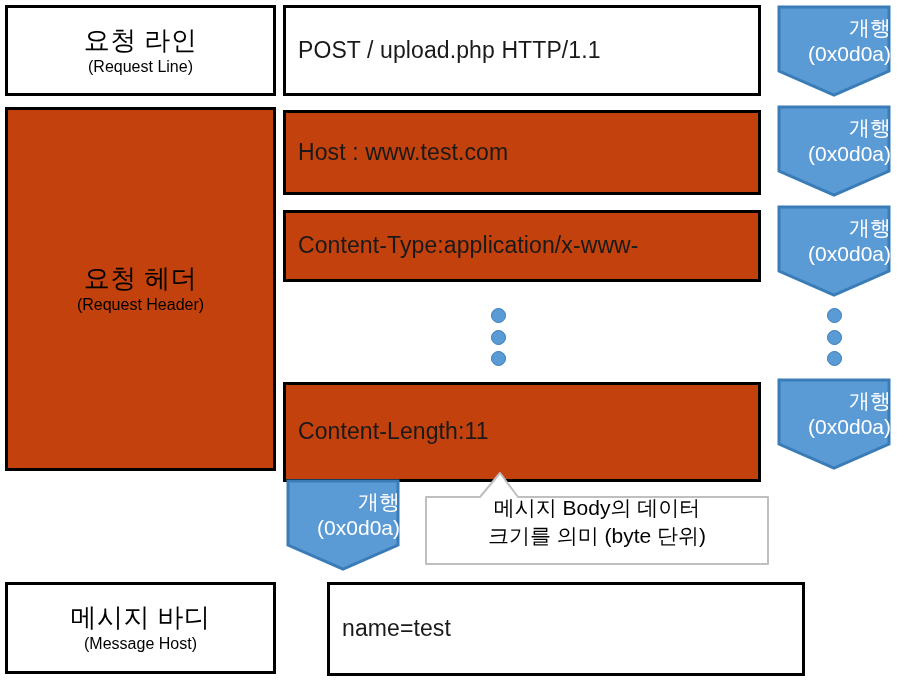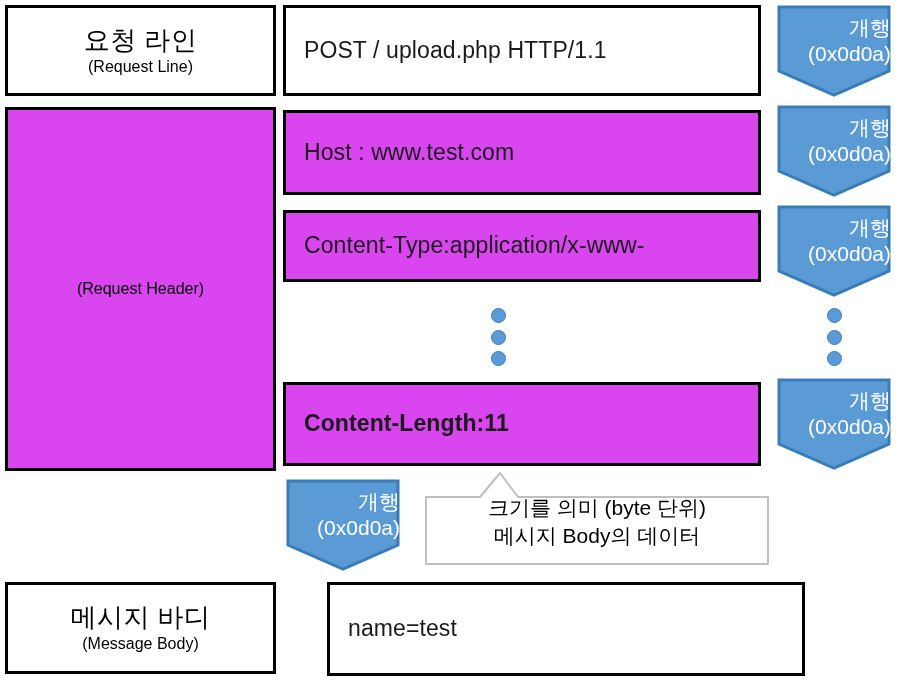--- a/index.html
+++ b/index.html
@@ -24,29 +24,29 @@
   
   .box {
     position: absolute;
     box-sizing: border-box;
     border: 3px solid #000000;
     background: #ffffff;
     display: flex;
     align-items: center;
   }
   .box.fill-blue {
-    background: #d946ef;
+    background: #c2410c;
   }
   .box.center {
     justify-content: center;
     text-align: center;
   }
   .box.left {
     justify-content: flex-start;
-    padding-left: 18px;
+    padding-left: 12px;
   }
 
   .label-ko {
     display: block;
     font-size: 26px;
     color: #000000;
     line-height: 1.22;
     letter-spacing: 0.5px;
   }
   .label-en {
@@ -142,20 +142,21 @@
       <polygon points="2,2 112,2 112,66 57,90 2,66" fill="#5B9BD5" stroke="#3A7CB8" stroke-width="3"></polygon>
     </svg>
     <div class="ptext" style="top:10px;">
       <span class="p1">개행</span>
       <span class="p2">(0x0d0a)</span>
     </div>
   </div>
 
   <div class="box center fill-blue" style="left:5px; top:107px; width:271px; height:364px;">
     <div>
+      <span class="label-ko">요청 헤더</span>
       <span class="label-en">(Request Header)</span>
     </div>
   </div>
 
   <div class="box left fill-blue" style="left:283px; top:110px; width:478px; height:85px;">
     <span class="mono-line">Host : www.test.com</span>
   </div>
 
   <div class="pentagon" style="left:777px; top:105px; width:114px; height:92px;">
     <svg class="shape" viewBox="0 0 114 92" preserveAspectRatio="none">
@@ -188,21 +189,21 @@
     <span class="dot"></span>
     <span class="dot"></span>
   </div>
 
   <div class="dots" style="left:826px; top:308px; width:16px; height:58px;">
     <span class="dot"></span>
     <span class="dot"></span>
     <span class="dot"></span>
   </div>
 
-  <div class="box left fill-blue" style="left:283px; top:382px; width:478px; height:84px;font-weight:bold;">
+  <div class="box left fill-blue" style="left:283px; top:382px; width:478px; height:100px;">
     <span class="mono-line">Content-Length:11</span>
   </div>
 
   <div class="pentagon" style="left:777px; top:378px; width:114px; height:92px;">
     <svg class="shape" viewBox="0 0 114 92" preserveAspectRatio="none">
       <polygon points="2,2 112,2 112,66 57,90 2,66" fill="#5B9BD5" stroke="#3A7CB8" stroke-width="3"></polygon>
     </svg>
     <div class="ptext" style="top:10px;">
       <span class="p1">개행</span>
       <span class="p2">(0x0d0a)</span>
@@ -218,29 +219,29 @@
       <span class="p1">개행</span>
       <span class="p2">(0x0d0a)</span>
     </div>
   </div>
 
   <div class="callout" style="left:424px; top:470px; width:346px; height:96px;">
     <svg width="346" height="96" viewBox="0 0 346 96">
       <path d="M2,27 L56,27 L76,3 L94,27 L344,27 L344,94 L2,94 Z" fill="#ffffff" stroke="#BFBFBF" stroke-width="2" stroke-linejoin="round"></path>
     </svg>
     <div class="ctext">
+      <span>메시지 Body의 데이터</span>
       <span>크기를 의미 (byte 단위)</span>
-      <span>메시지 Body의 데이터</span>
     </div>
   </div>
 
   <div class="box center" style="left:5px; top:582px; width:271px; height:92px;">
     <div>
       <span class="label-ko">메시지 바디</span>
-      <span class="label-en">(Message Body)</span>
+      <span class="label-en">(Message Host)</span>
     </div>
   </div>
 
   <div class="box left" style="left:283px; top:582px; width:478px; height:94px;margin-left:44px;">
     <span class="mono-line">name=test</span>
   </div>
 
 </div>
 
 </body></html>

